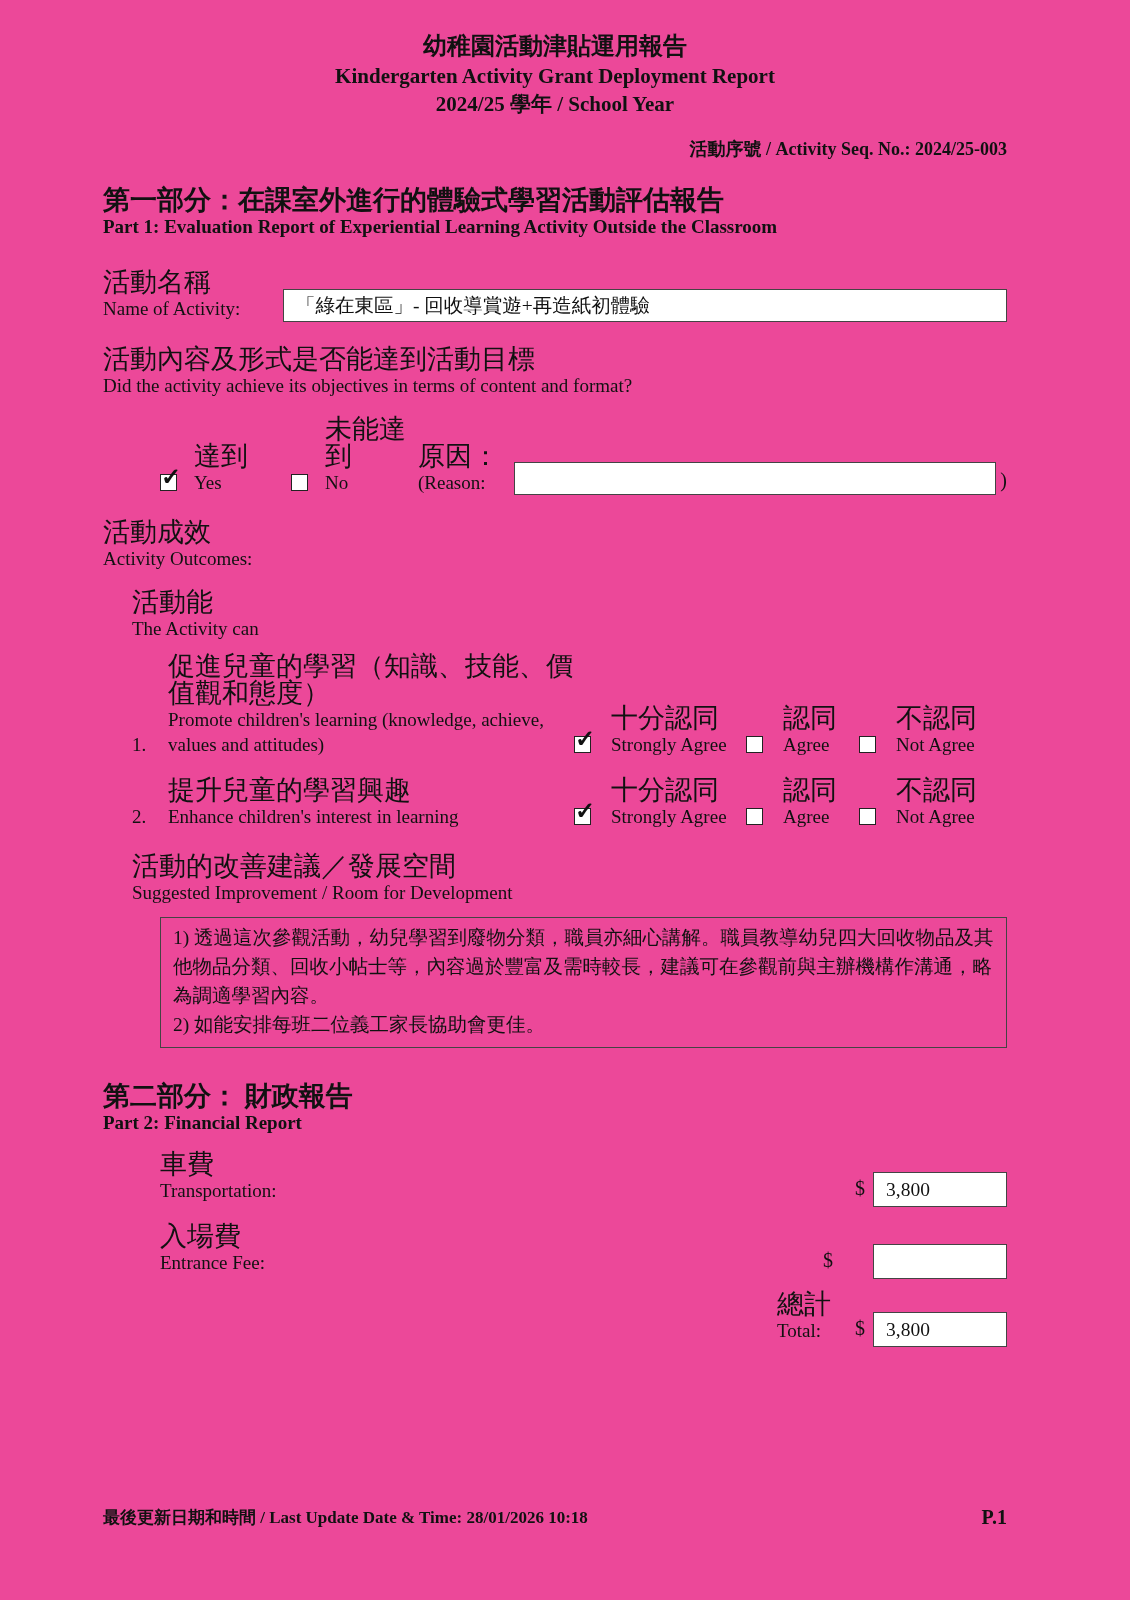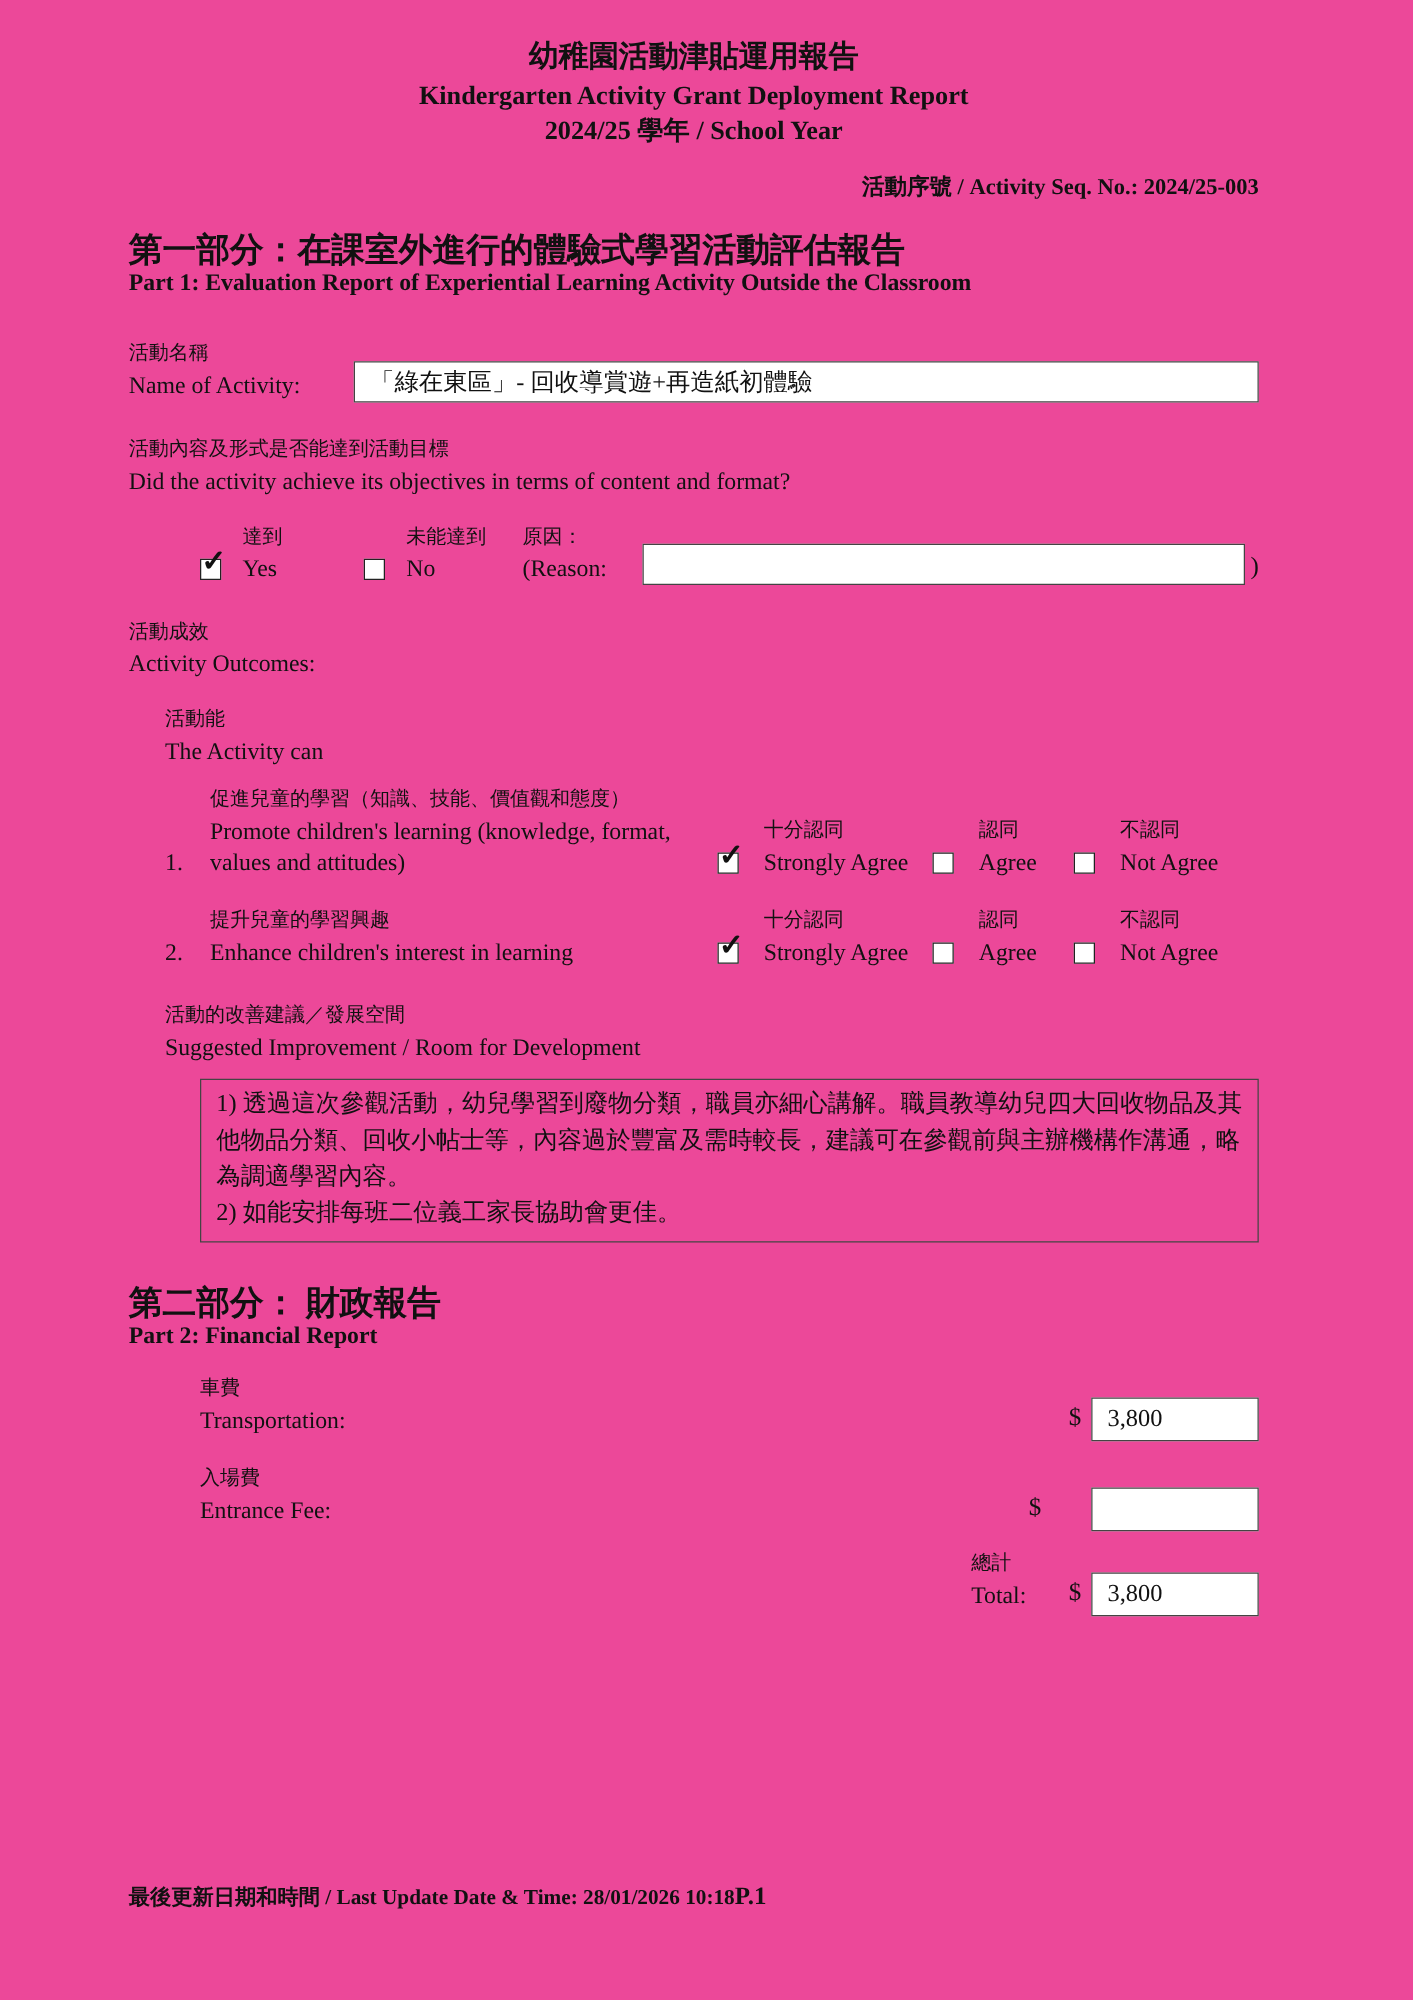--- a/index.html
+++ b/index.html
@@ -16,21 +16,21 @@
   .center { text-align: center; }
   .title-zh { font-size: 24px; font-weight: bold; line-height: 32px; }
   .title-en { font-size: 21px; font-weight: bold; line-height: 28px; }
   .title-year { font-size: 21px; font-weight: bold; line-height: 28px; }
   .seq { margin-top: 20px; text-align: right; font-size: 18px; font-weight: bold; line-height: 22px; }
 
   .sec-head-zh { font-size: 27px; font-weight: bold; line-height: 28px; }
   .sec-head-en { font-size: 19px; font-weight: bold; line-height: 25px; }
   .part1-head { margin-top: 26px; }
 
-  .zh { font-size: 16px; line-height: 27px; }
+  .zh { font-size: 27px; line-height: 27px; }
   .en { font-size: 19px; line-height: 25px; }
 
   .activity-row { margin-top: 30px; display: flex; align-items: flex-start; }
   .activity-label { width: 180px; flex: 0 0 180px; }
   .field-box {
     border: 1.5px solid #444; background: #fff;
     height: 33px; display: flex; align-items: center;
     padding: 0 12px; font-size: 19.5px;
   }
   .activity-box { flex: 1; margin-top: 20px; }
@@ -91,22 +91,22 @@
   .fin-row.r1 { margin-top: 16px; }
   .fin-row.r2 { margin-top: 20px; gap: 32px; }
   .fin-row.r3 { margin-top: 16px; }
   .fin-labels { flex: 1; }
   .fin-labels.total-label { flex: 0 0 78px; text-align: left; }
   .fin-spacer { flex: 1; }
   .dollar { font-size: 20px; line-height: 30px; margin-right: 4px; width: 14px; }
   .amount-box { width: 134px; flex: 0 0 134px; height: 35px; margin-bottom: -4px; }
 
   .footer {
-    position: absolute; left: 103px; right: 134px; top: 1506px;
-    display: flex; align-items: flex-end;
+    position: absolute; left: 103px; right: 123px; top: 1506px;
+    display: flex; justify-content: space-between; align-items: flex-end;
   }
   .footer-left { font-size: 17px; font-weight: bold; }
   .footer-page { font-size: 20px; font-weight: bold; }
 </style>
 </head>
 <body>
 
 <div class="page">
 
   <div class="center title-zh">幼稚園活動津貼運用報告</div>
@@ -163,21 +163,21 @@
   </div>
   <div class="sub-head">
     <div class="zh">活動能</div>
     <div class="en">The Activity can</div>
   </div>
 
   <div class="outcome-item first">
     <div class="outcome-num">1.</div>
     <div class="outcome-desc">
       <div class="zh">促進兒童的學習（知識、技能、價值觀和態度）</div>
-      <div class="en">Promote children's learning (knowledge, format, values and attitudes)</div>
+      <div class="en">Promote children's learning (knowledge, achieve, values and attitudes)</div>
     </div>
     <div class="rating">
       <div class="opt rate-sa">
         <span class="checkbox checked"></span>
         <span class="opt-labels">
           <span class="zh">十分認同</span>
           <span class="en">Strongly Agree</span>
         </span>
       </div>
       <div class="opt rate-a">

